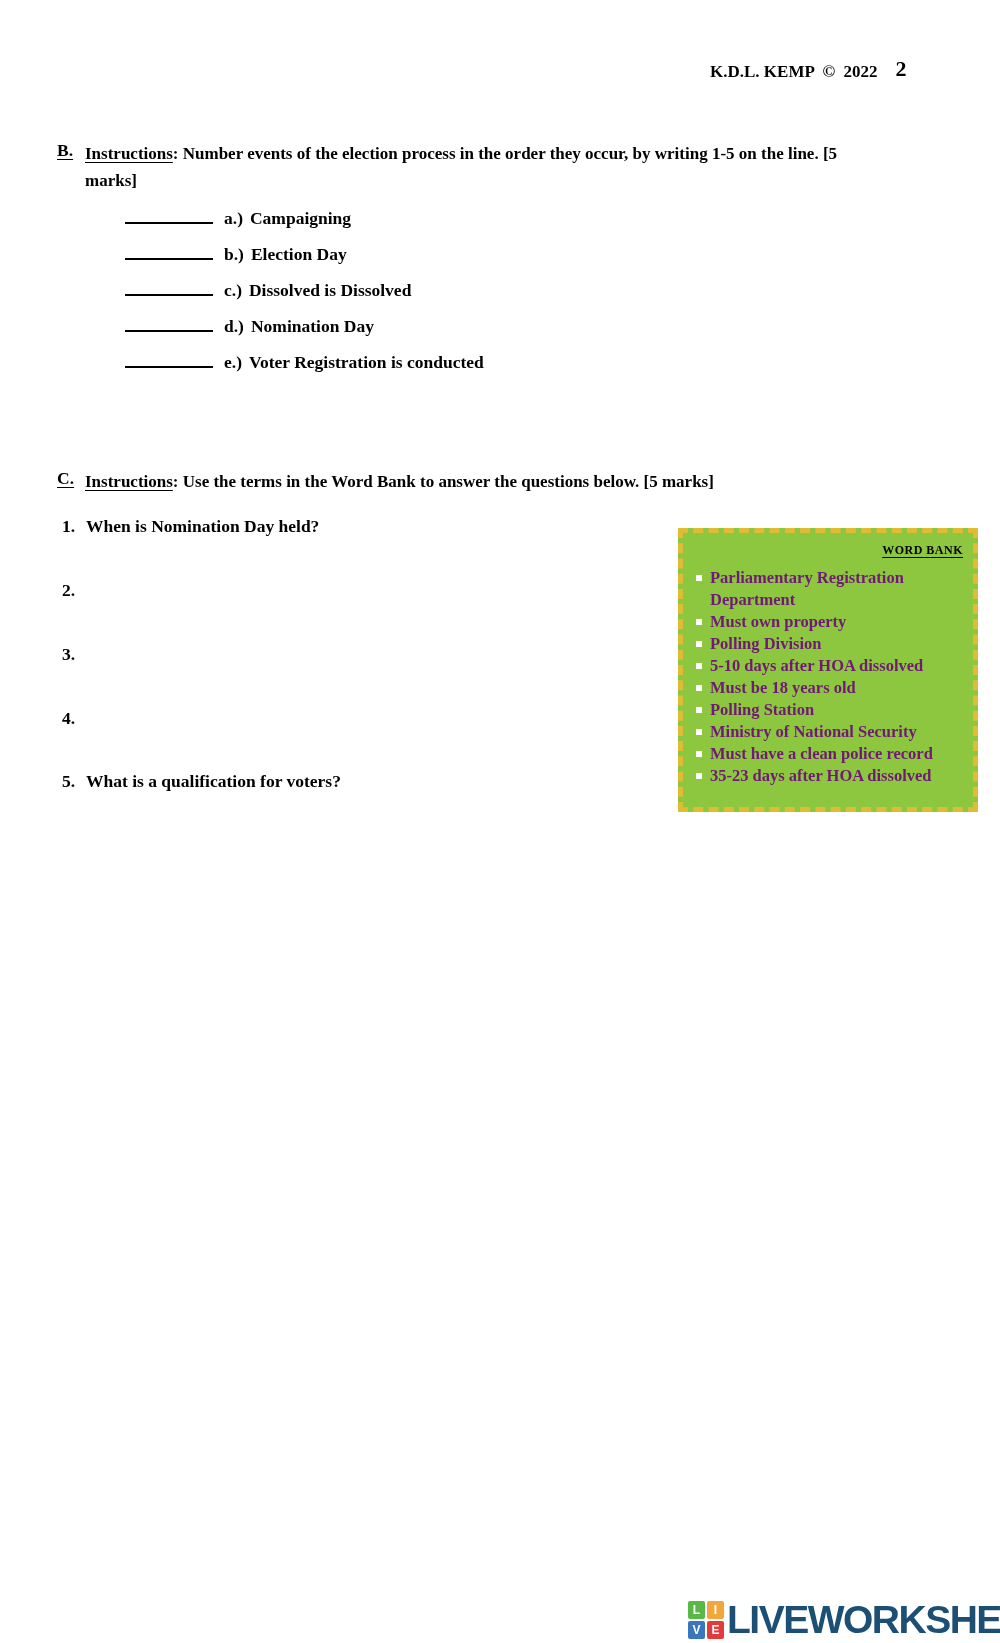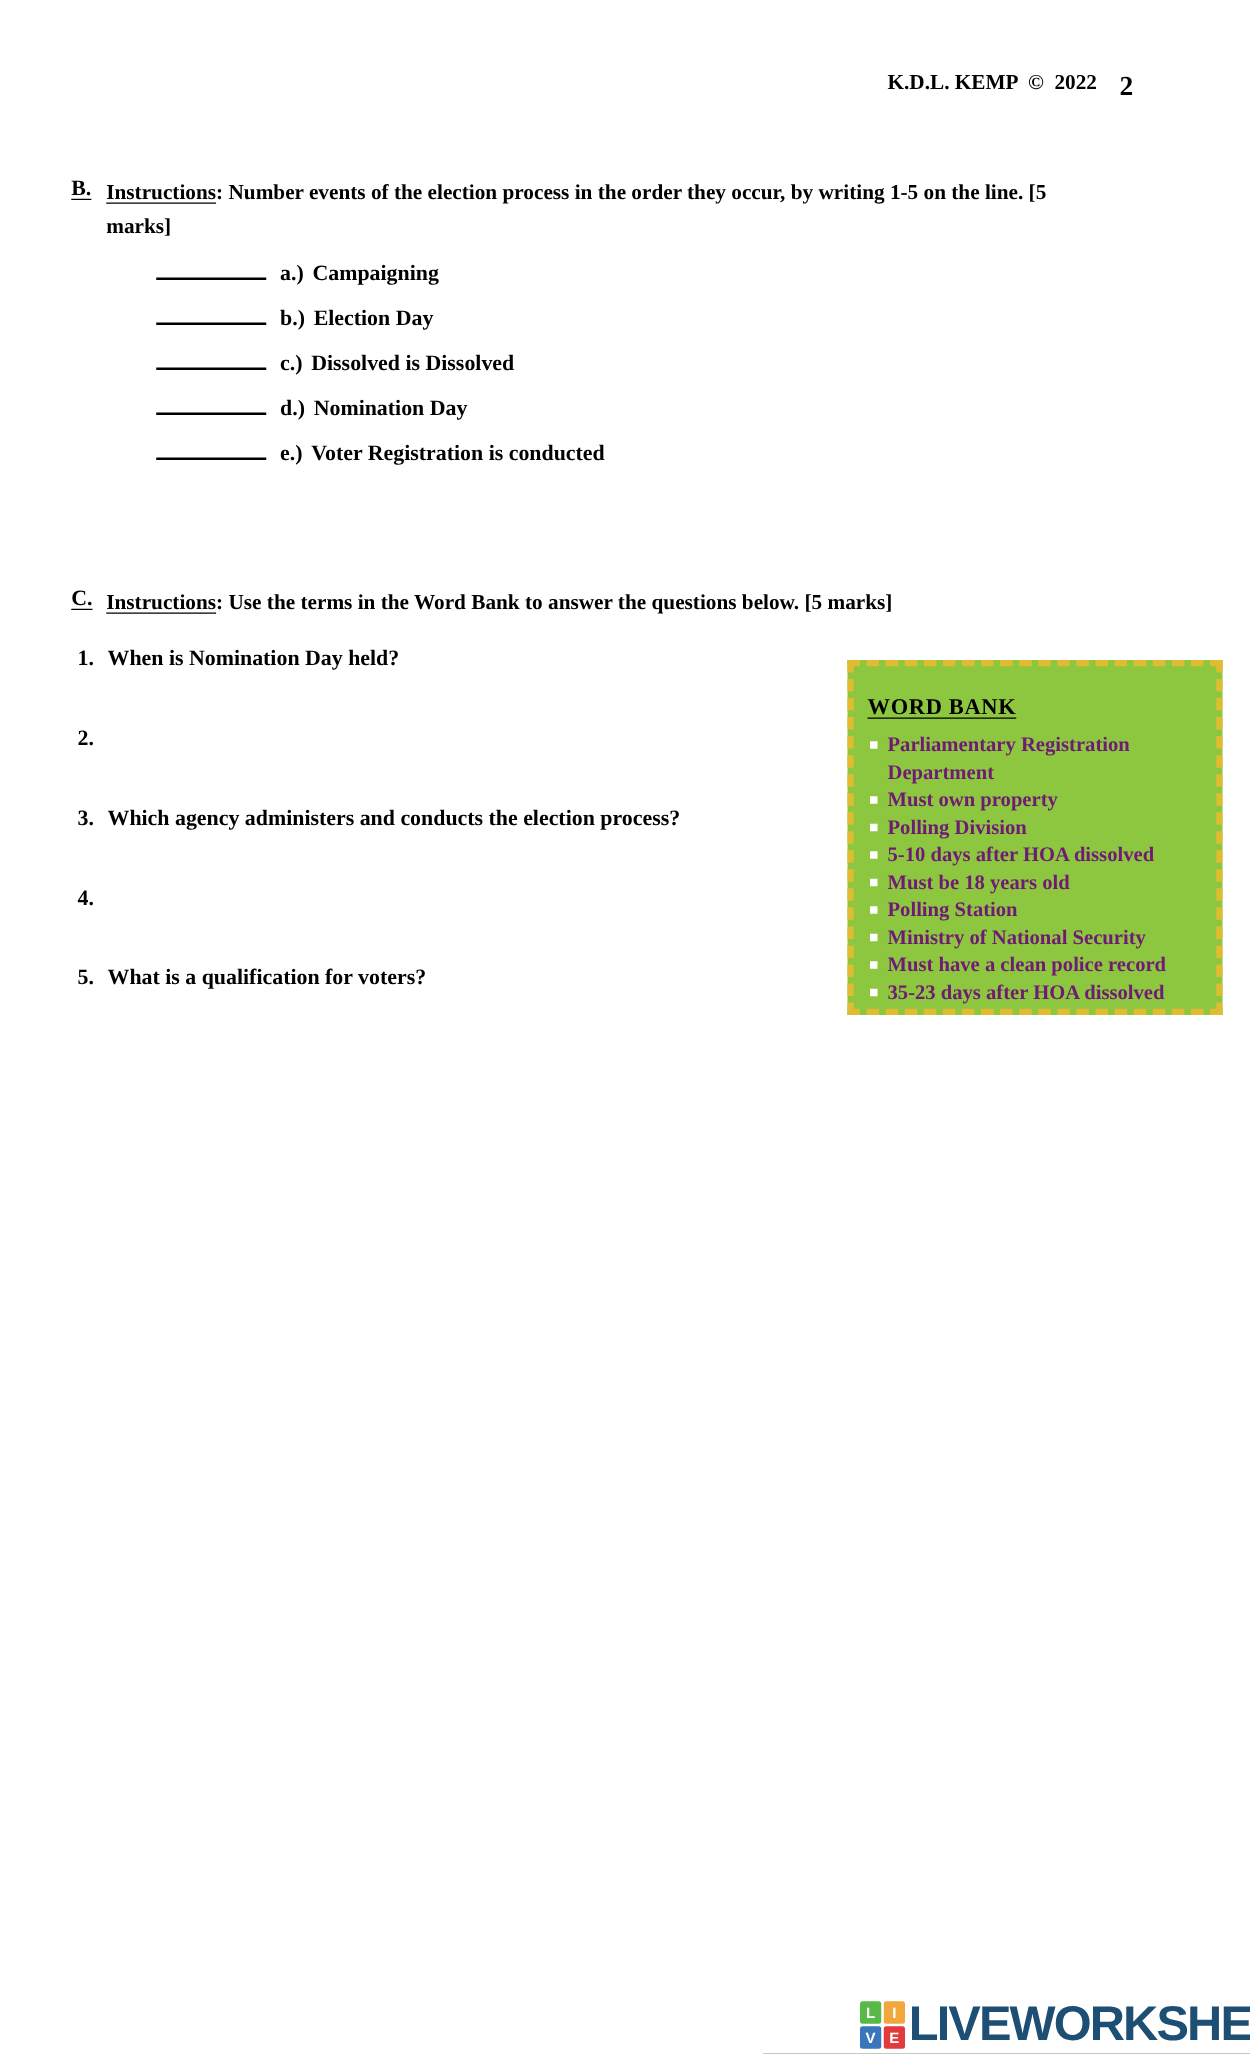--- a/index.html
+++ b/index.html
@@ -7,21 +7,21 @@
     position:relative;
     width:1000px;height:1643px;
     margin:0 auto;
     background:#ffffff;
     font-family:"Liberation Serif","DejaVu Serif",serif;
     color:#000;
     overflow:hidden;
   }
 
   
-  .header{position:absolute;left:710px;top:56px;display:flex;align-items:flex-start;}
+  .header{position:absolute;left:710px;top:56px;display:flex;align-items:flex-end;}
   .credit{font-weight:bold;font-size:17px;white-space:pre;}
   .page-num{font-weight:bold;font-size:22px;margin-left:18px;}
 
   
   .sec{position:absolute;left:57px;display:flex;}
   .sec-label{
     font-weight:bold;font-size:17.5px;min-width:28px;
     text-decoration:underline;text-underline-offset:3px;
   }
   .sec-body{font-weight:bold;font-size:17px;line-height:27px;width:778px;}
@@ -42,23 +42,23 @@
 
   
   .word-bank{
     position:absolute;left:678px;top:528px;width:300px;height:284px;
     box-sizing:border-box;
     background:#8dc63f;
     border:5px dashed #e0bc33;
     padding:8px 10px 8px 11px;
   }
   .wb-title{
-    text-align:left;font-weight:bold;font-size:18px;color:#000;
+    text-align:right;font-weight:bold;font-size:12px;color:#000;
     text-decoration:underline;text-underline-offset:3px;
-    margin:14px 0 9px 0;letter-spacing:.5px;
+    margin:2px 0 9px 0;letter-spacing:.5px;
   }
   .wb-item{display:flex;color:#701a75;font-weight:bold;font-size:16.5px;line-height:22px;}
   .wb-bullet{
     flex:0 0 6px;width:6px;height:6px;background:#fff;
     margin:8px 8px 0 2px;
   }
   .wb-text{flex:1;}
 
   
   .footer{position:absolute;left:688px;top:1600px;display:flex;align-items:center;}
@@ -130,21 +130,20 @@
 
   <div class="question" style="left:62px;top:516px;width:580px;">
     <span class="q-num">1.</span>
     <span>When is Nomination Day held?</span>
   </div>
   <div class="question" style="left:62px;top:580px;width:580px;">
     <span class="q-num">2.</span>
   </div>
   <div class="question" style="left:62px;top:644px;width:580px;">
     <span class="q-num">3.</span>
-    <span>Which agency administers and conducts the election process?</span>
   </div>
   <div class="question" style="left:62px;top:708px;width:580px;">
     <span class="q-num">4.</span>
   </div>
   <div class="question" style="left:62px;top:771px;width:580px;">
     <span class="q-num">5.</span>
     <span>What is a qualification for voters?</span>
   </div>
 
   <div class="word-bank">

